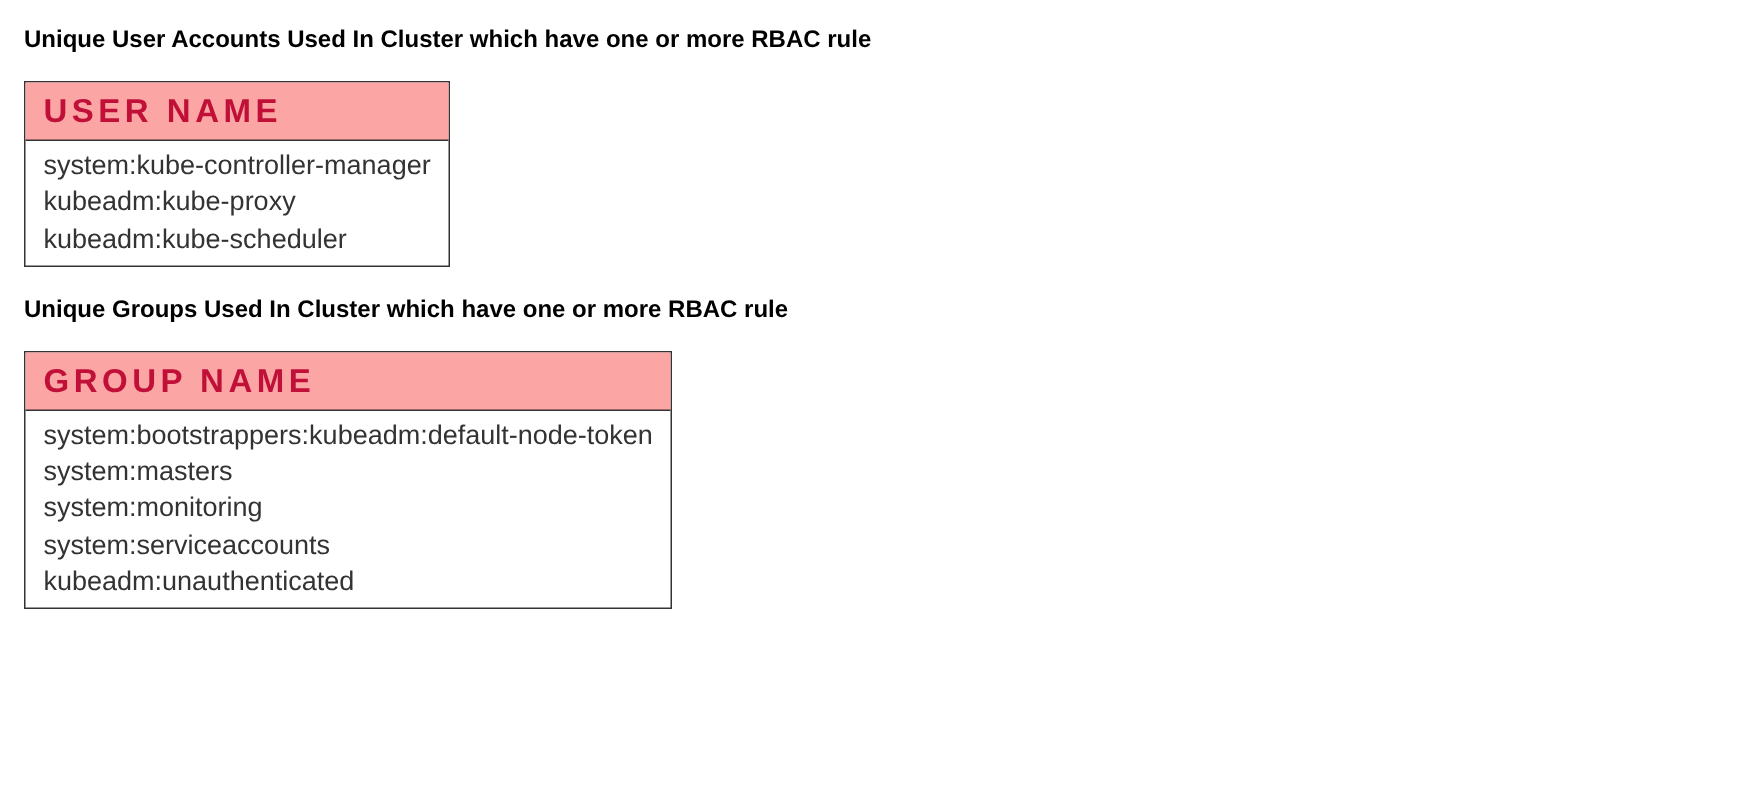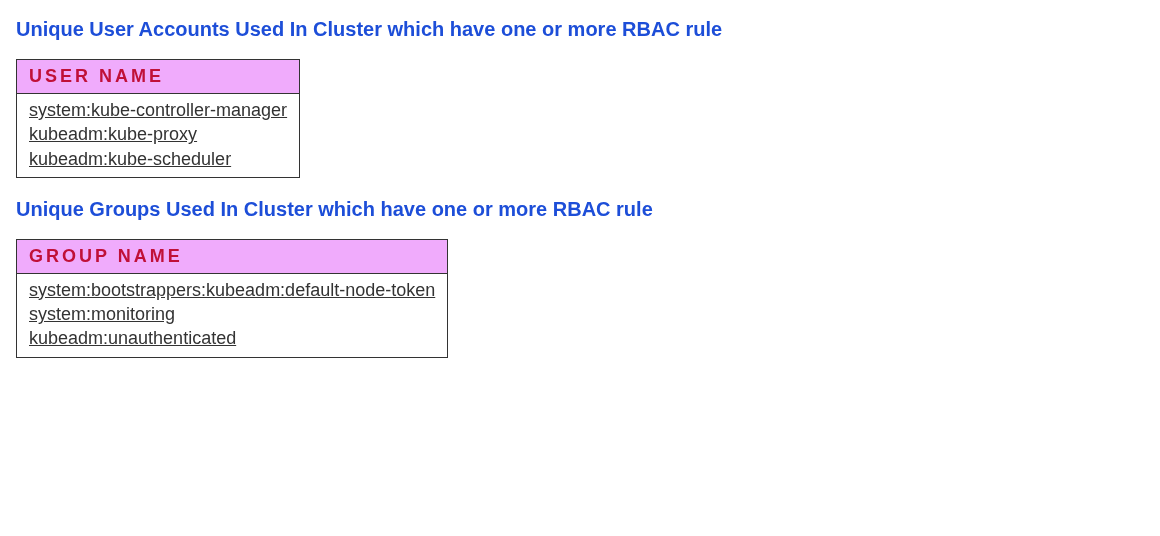--- a/index.html
+++ b/index.html
@@ -5,50 +5,49 @@
   body {
     font-family: Arial, Helvetica, sans-serif;
     margin: 0;
     padding: 12px 16px;
     background: #ffffff;
     color: #333;
     width: 1160px;
     box-sizing: border-box;
   }
   h2.section-title {
-    color: #1d4ed8;
-    font-size: 20px;
+    color: #000000;
+    font-size: 16px;
     font-weight: bold;
     margin: 6px 0 18px 0;
   }
   .data-table {
     border: 1px solid #333;
     border-collapse: collapse;
     display: inline-block;
     margin-bottom: 14px;
   }
   .data-table .th {
-    background: #f0abfc;
+    background: #fca5a5;
     color: #c01038;
     font-weight: bold;
     letter-spacing: 3px;
     padding: 6px 12px;
     border-bottom: 1px solid #333;
-    font-size: 18px;
+    font-size: 22px;
     text-transform: uppercase;
   }
   .data-table .tbody {
     padding: 4px 12px 6px 12px;
   }
   .data-table .row {
     font-size: 18px;
     color: #333;
     line-height: 1.35;
     white-space: nowrap;
-    text-decoration: underline;
   }
 </style>
 </head>
 <body>
 
 
 
 
 <h2 class="section-title">Unique User Accounts Used In Cluster which have one or more RBAC rule</h2>
 <div class="data-table">
@@ -59,19 +58,21 @@
     <div class="row">kubeadm:kube-scheduler</div>
   </div>
 </div>
 
 
 <h2 class="section-title">Unique Groups Used In Cluster which have one or more RBAC rule</h2>
 <div class="data-table">
   <div class="th">Group Name</div>
   <div class="tbody">
     <div class="row">system:bootstrappers:kubeadm:default-node-token</div>
+    <div class="row">system:masters</div>
     <div class="row">system:monitoring</div>
+    <div class="row">system:serviceaccounts</div>
     <div class="row">kubeadm:unauthenticated</div>
   </div>
 </div>
 
 
 
 
 </body></html>

